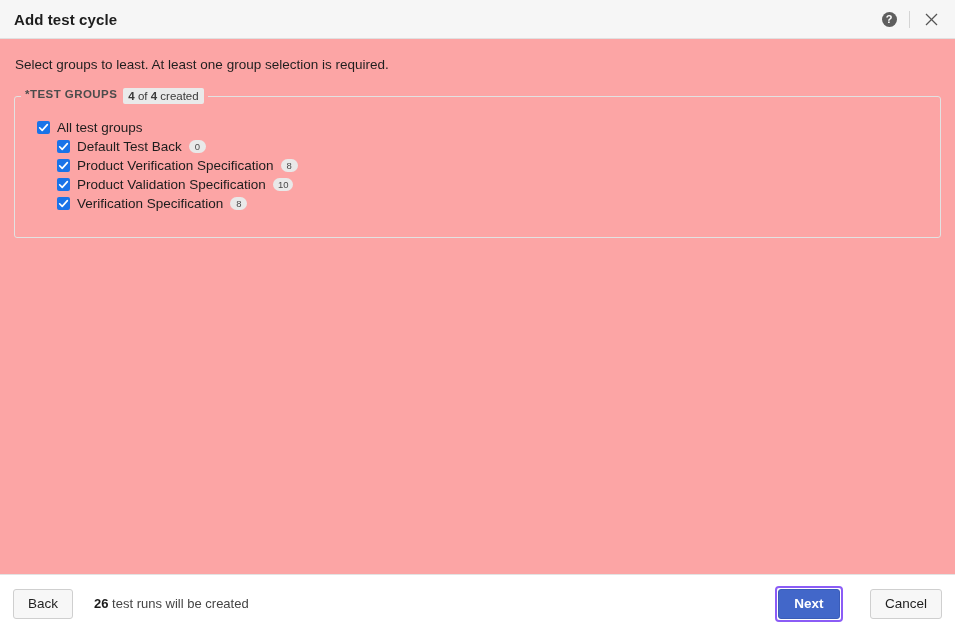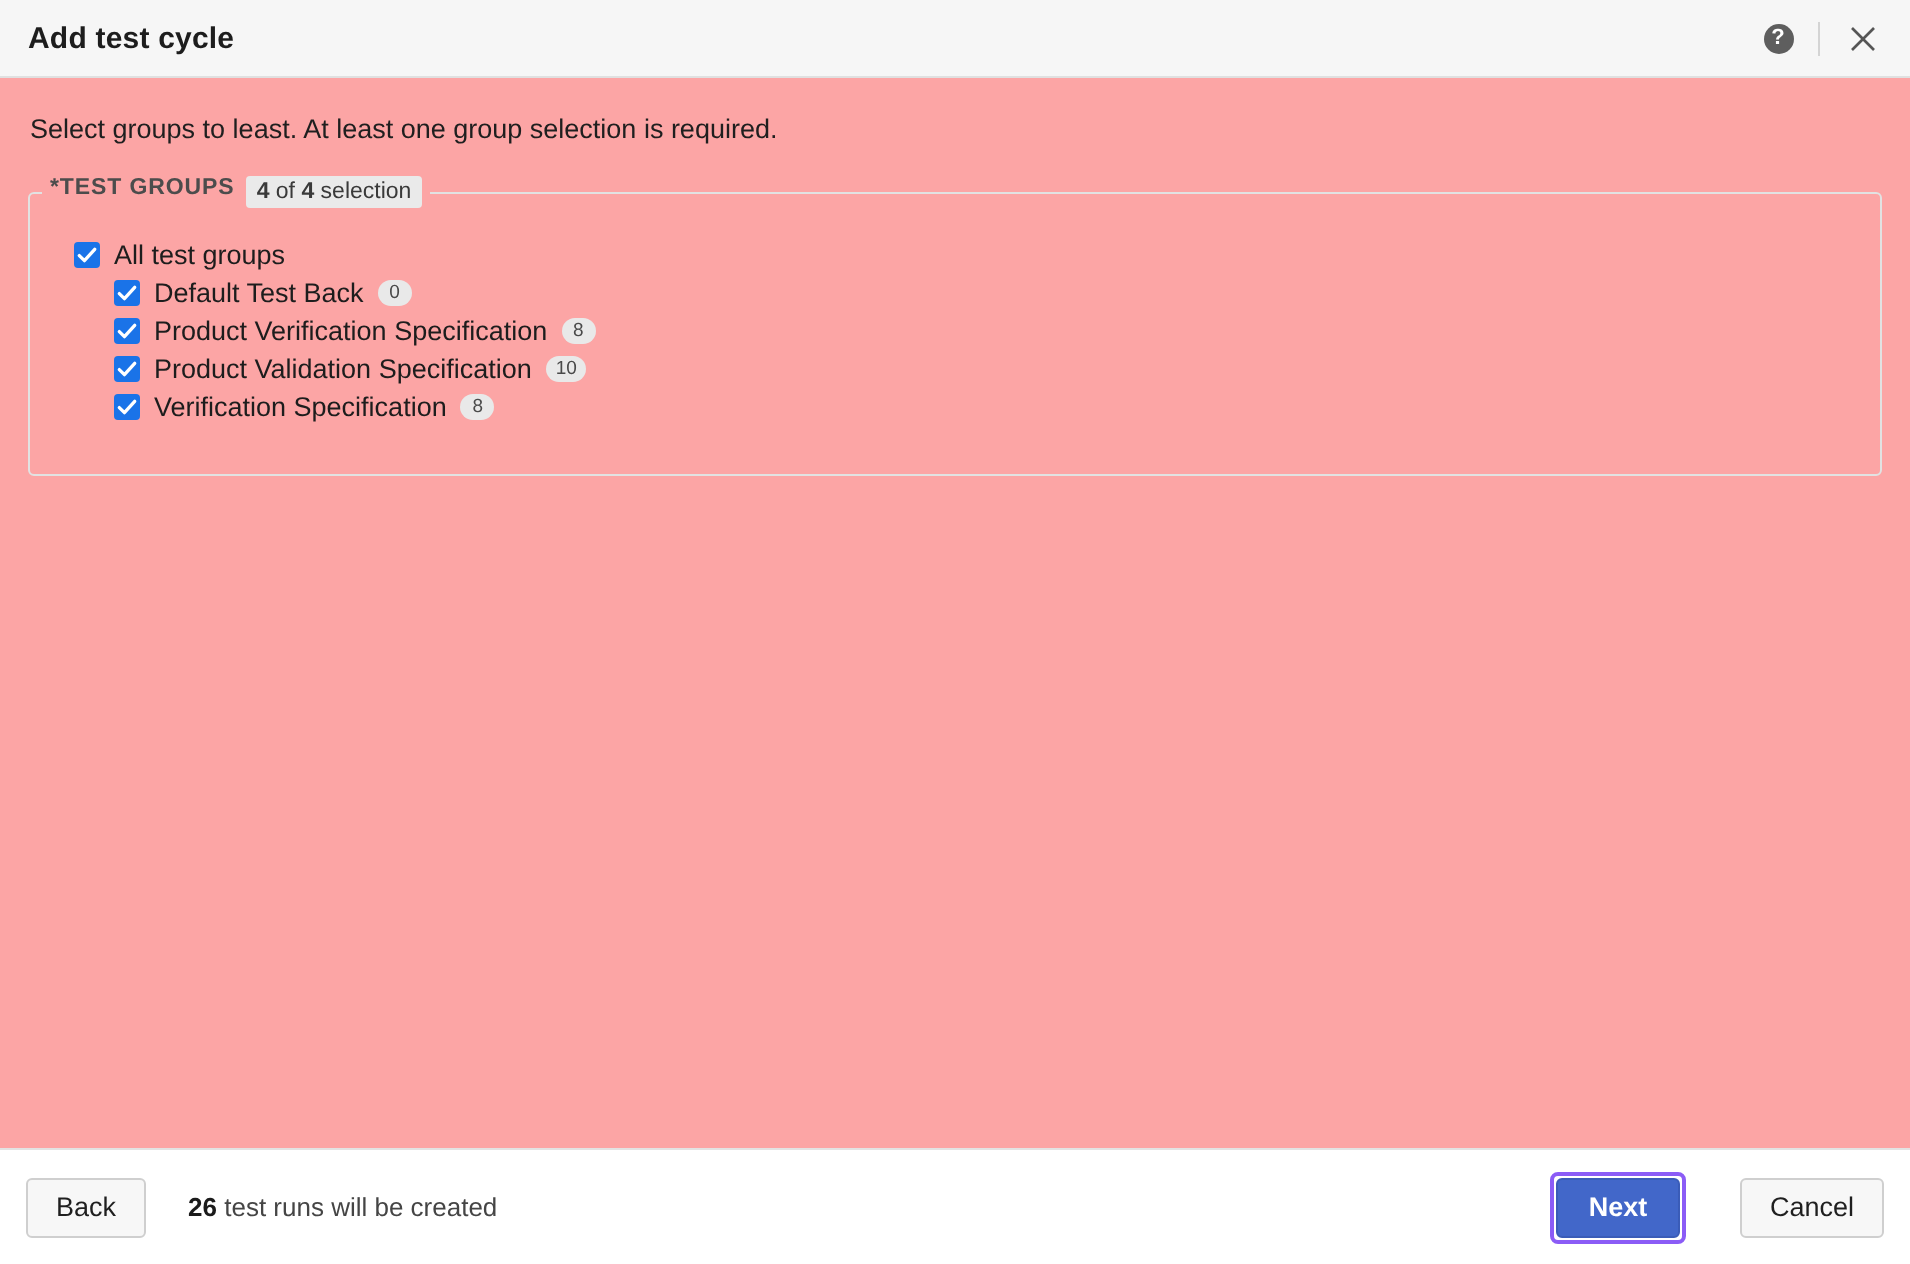--- a/index.html
+++ b/index.html
@@ -311,21 +311,21 @@
   </div>
 
 
   <div class="body">
 
     <div class="instruction">Select groups to least. At least one group selection is required.</div>
 
     <fieldset class="groups">
       <legend>
         <span class="legend-title">*TEST GROUPS</span>
-        <span class="legend-chip"><b>4</b><span> of </span><b>4</b><span> selection</span></span>
+        <span class="legend-chip"><b>4</b><span> of </span><b>4</b><span> created</span></span>
       </legend>
 
       <div class="group-list">
 
         <div class="group-row">
           <span class="cbox">
             <svg width="11" height="11" viewBox="0 0 12 12">
               <polyline points="1.8,6.3 4.6,9.1 10.2,2.9" fill="none" stroke="#ffffff" stroke-width="1.8" stroke-linecap="round" stroke-linejoin="round"></polyline>
             </svg>
           </span>

